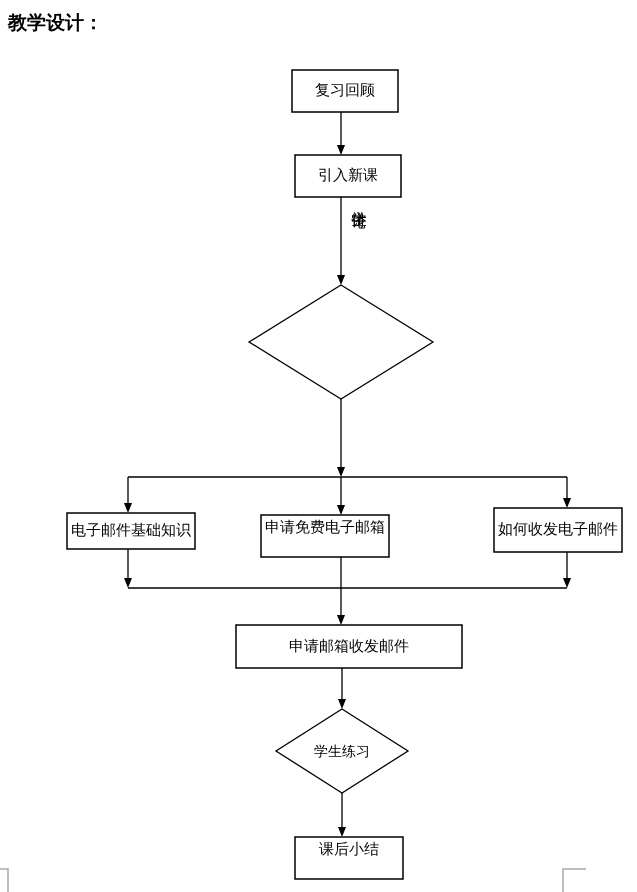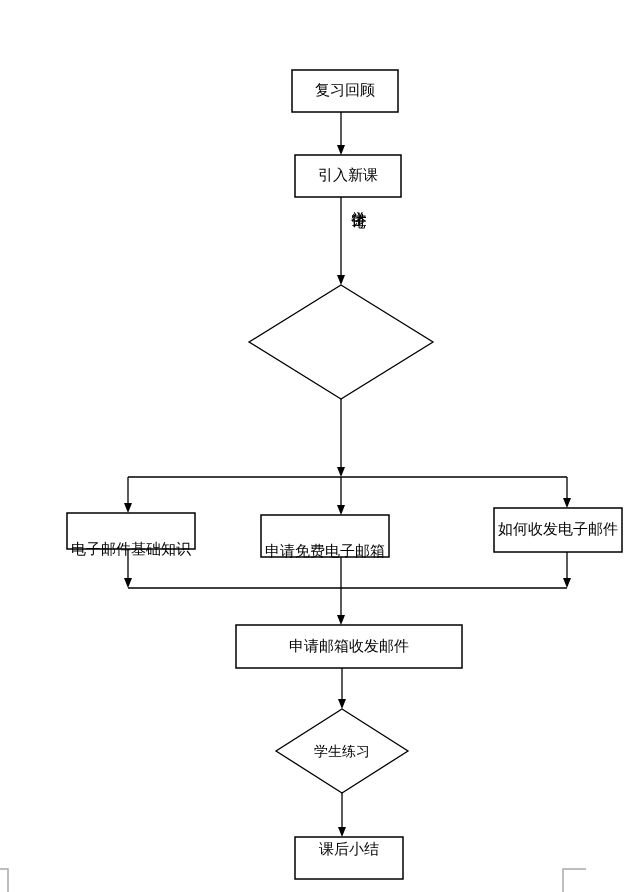--- a/index.html
+++ b/index.html
@@ -51,20 +51,21 @@
     font-size: 15px;
     letter-spacing: 1px;
     color: #000;
   }
 </style>
 </head>
 <body>
 
 <div class="page">
 
+  <h1 class="heading">教学设计：</h1>
 
   <svg class="chart-svg" viewBox="0 0 637 892" xmlns="http://www.w3.org/2000/svg">
 
     <g stroke="#000" stroke-width="1.3">
       <line x1="341" y1="112" x2="341" y2="146"></line>
       <polygon fill="#000" stroke="none" points="337,145 345,145 341,155"></polygon>
     </g>
 
     <g stroke="#000" stroke-width="1.3">
       <line x1="341" y1="197" x2="341" y2="276"></line>
@@ -134,23 +135,23 @@
     <path d="M586,869 L563,869 L563,892" fill="none" stroke="#a9a9a9" stroke-width="1.5"></path>
   </svg>
 
   <div class="node-label nowrap" style="left:292px; top:70px; width:106px; height:42px;">复习回顾</div>
 
   <div class="node-label nowrap" style="left:295px; top:155px; width:106px; height:42px;">引入新课</div>
 
   <div class="edge-label-vertical">学生讨论</div>
 
 
-  <div class="node-label nowrap" style="left:67px; top:532px; width:128px; height:36px;">电子邮件基础知识</div>
+  <div class="node-label nowrap" style="left:67px; top:513px; width:128px; height:36px;">电子邮件基础知识</div>
 
-  <div class="node-label nowrap" style="left:261px; top:515px; width:128px; height:26px;margin-top:24px;">申请免费电子邮箱</div>
+  <div class="node-label nowrap" style="left:261px; top:515px; width:128px; height:26px;">申请免费电子邮箱</div>
 
   <div class="node-label nowrap" style="left:494px; top:508px; width:128px; height:44px;">如何收发电子邮件</div>
 
   <div class="node-label nowrap" style="left:236px; top:625px; width:226px; height:43px;">申请邮箱收发邮件</div>
 
   <div class="node-label diamond-label nowrap" style="left:276px; top:709px; width:132px; height:84px;text-align:center;">学生练习</div>
 
   <div class="node-label nowrap" style="left:295px; top:837px; width:108px; height:26px;">课后小结</div>
 
 </div>

